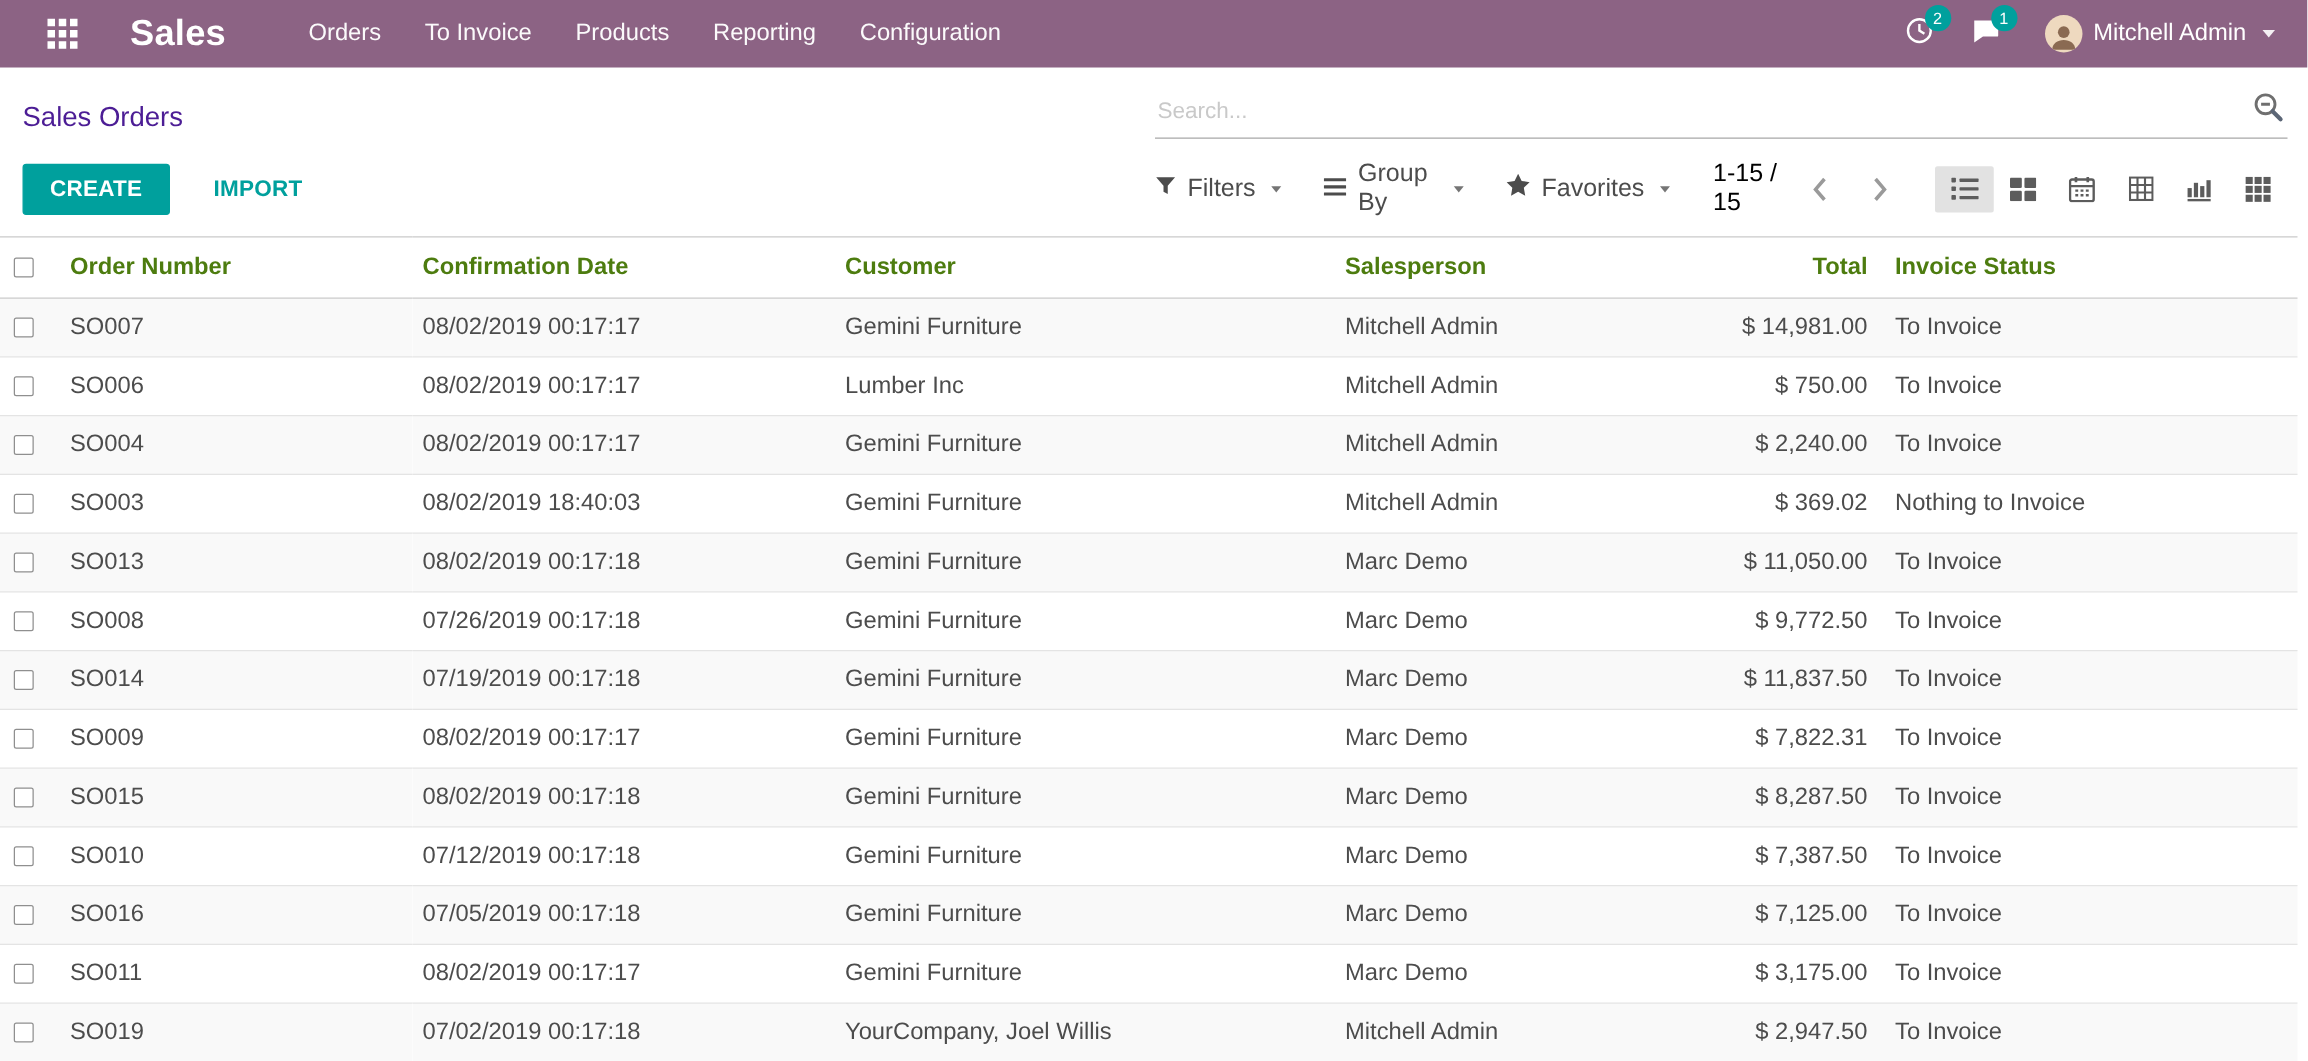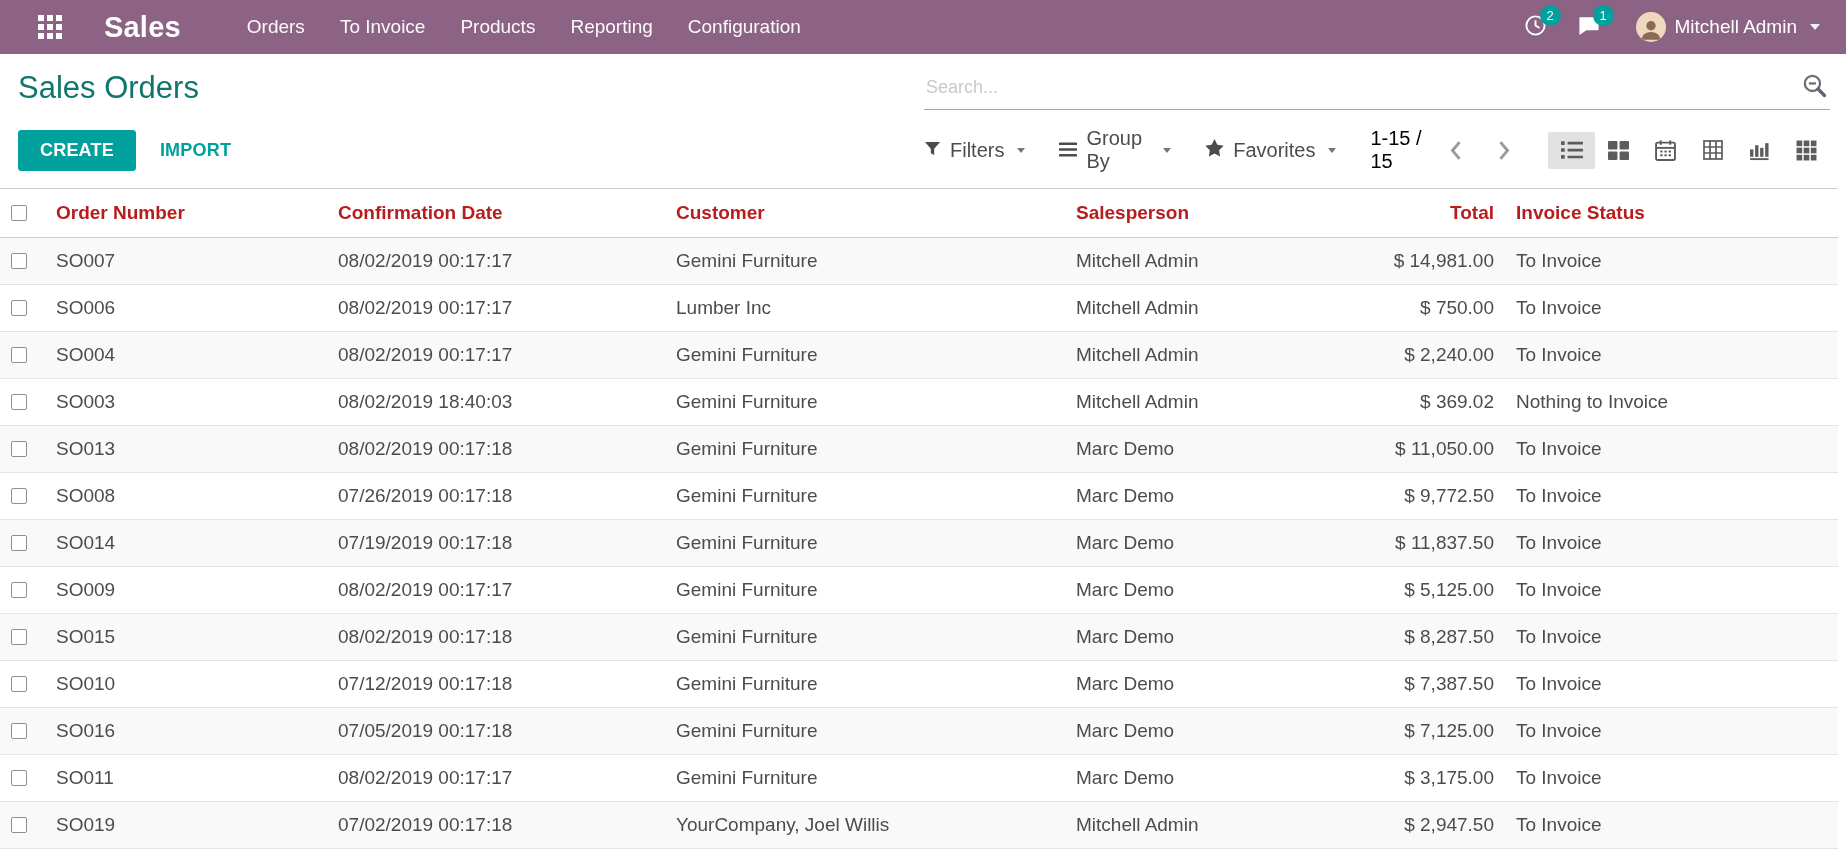--- a/index.html
+++ b/index.html
@@ -21,48 +21,48 @@
     display:flex; align-items:center; justify-content:center; font-weight:400; }
   .user-menu { display:flex; align-items:center; gap:9px; cursor:pointer; font-size:19px; margin-left:6px; }
   .avatar { width:30px; height:30px; border-radius:50%; background:#eed9bf; overflow:hidden;
     display:flex; align-items:flex-end; justify-content:center; }
   .caret { display:inline-block; width:0; height:0; border-left:5px solid transparent;
     border-right:5px solid transparent; border-top:6px solid currentColor; margin-left:4px; opacity:.9; }
 
   
   .control-panel { padding:16px 16px 0 18px; }
   .cp-row-top { display:flex; align-items:flex-end; }
-  .page-title { font-size:31px; color:#0f766e; font-weight:400; width:50%; padding-bottom:4px; }
+  .page-title { font-size:22px; color:#4c1d95; font-weight:400; width:50%; padding-bottom:4px; }
   .searchbox { width:50%; display:flex; align-items:center; border-bottom:1px solid #a8a8a8; padding:2px 2px 6px 2px; }
   .searchbox input { flex:1; border:none; outline:none; font-size:18px; color:#444;
     font-family:"Liberation Sans",sans-serif; background:transparent; }
   .searchbox input::placeholder { color:#c9c9c9; }
   .cp-row-bottom { display:flex; align-items:center; margin-top:17px; }
   .cp-left { width:50%; display:flex; align-items:center; }
   .btn-create { background:#00A09D; border:1px solid #00A09D; color:#fff; font-size:18px;
     font-weight:700; padding:9px 21px; border-radius:3px; cursor:pointer;
     font-family:"Liberation Sans",sans-serif; letter-spacing:.2px; }
   .btn-import { background:none; border:none; color:#00A09D; font-size:18px; font-weight:700;
-    margin-left:24px; cursor:pointer; font-family:"Liberation Sans",sans-serif; letter-spacing:.2px; }
+    margin-left:35px; cursor:pointer; font-family:"Liberation Sans",sans-serif; letter-spacing:.2px; }
   .cp-right { width:50%; display:flex; align-items:center; }
   .dropdown { display:flex; align-items:center; gap:9px; color:#4c4c4c; font-size:20px;
     font-weight:500; cursor:pointer; margin-right:34px; }
   .dropdown .caret { border-top-color:#666; border-left-width:4px; border-right-width:4px; border-top-width:5px; }
   .pager { margin-left:auto; display:flex; align-items:center; gap:20px; }
   .pager-value { color:#000000; font-size:20px; cursor:pointer; }
   .pager-arrow { background:none; border:none; cursor:pointer; padding:4px 8px; display:flex; align-items:center; }
   .view-switcher { display:flex; align-items:center; margin-left:30px; }
   .vs-btn { width:47px; height:37px; display:flex; align-items:center; justify-content:center;
     background:none; border:none; cursor:pointer; border-radius:2px; }
   .vs-btn.active { background:#e2e2e2; }
 
   
   .table-wrap { margin-top:15px; }
   table { border-collapse:collapse; table-layout:fixed; width:1838px; }
-  thead th { text-align:left; font-size:19px; font-weight:700; color:#b91c1c;
+  thead th { text-align:left; font-size:19px; font-weight:700; color:#4d7c0f;
     padding:13px 8px; border-top:1px solid #cacaca; border-bottom:1px solid #cacaca; cursor:pointer; }
   thead th.col-total { text-align:right; padding-right:14px; }
   tbody td { font-size:19px; color:#4c4c4c; padding:12px 8px; border-top:1px solid #e4e4e4;
     white-space:nowrap; overflow:hidden; }
   tbody tr:first-child td { border-top:none; }
   tbody tr:nth-child(odd) { background:#f9f9f9; }
   tbody tr { cursor:pointer; }
   td.col-total { text-align:right; padding-right:14px; }
   .cb { width:16px; height:16px; border:1px solid #8f8f8f; border-radius:2px; background:#fff;
     cursor:pointer; margin-left:3px; }
@@ -357,21 +357,21 @@
   </tr>
 
   <tr>
     <td>
             <div class="cb"></div>
           </td>
     <td>SO009</td>
     <td>08/02/2019 00:17:17</td>
     <td>Gemini Furniture</td>
     <td>Marc Demo</td>
-    <td class="col-total">$ 5,125.00</td>
+    <td class="col-total">$ 7,822.31</td>
     <td>To Invoice</td>
   </tr>
 
   <tr>
     <td>
             <div class="cb"></div>
           </td>
     <td>SO015</td>
     <td>08/02/2019 00:17:18</td>
     <td>Gemini Furniture</td>

